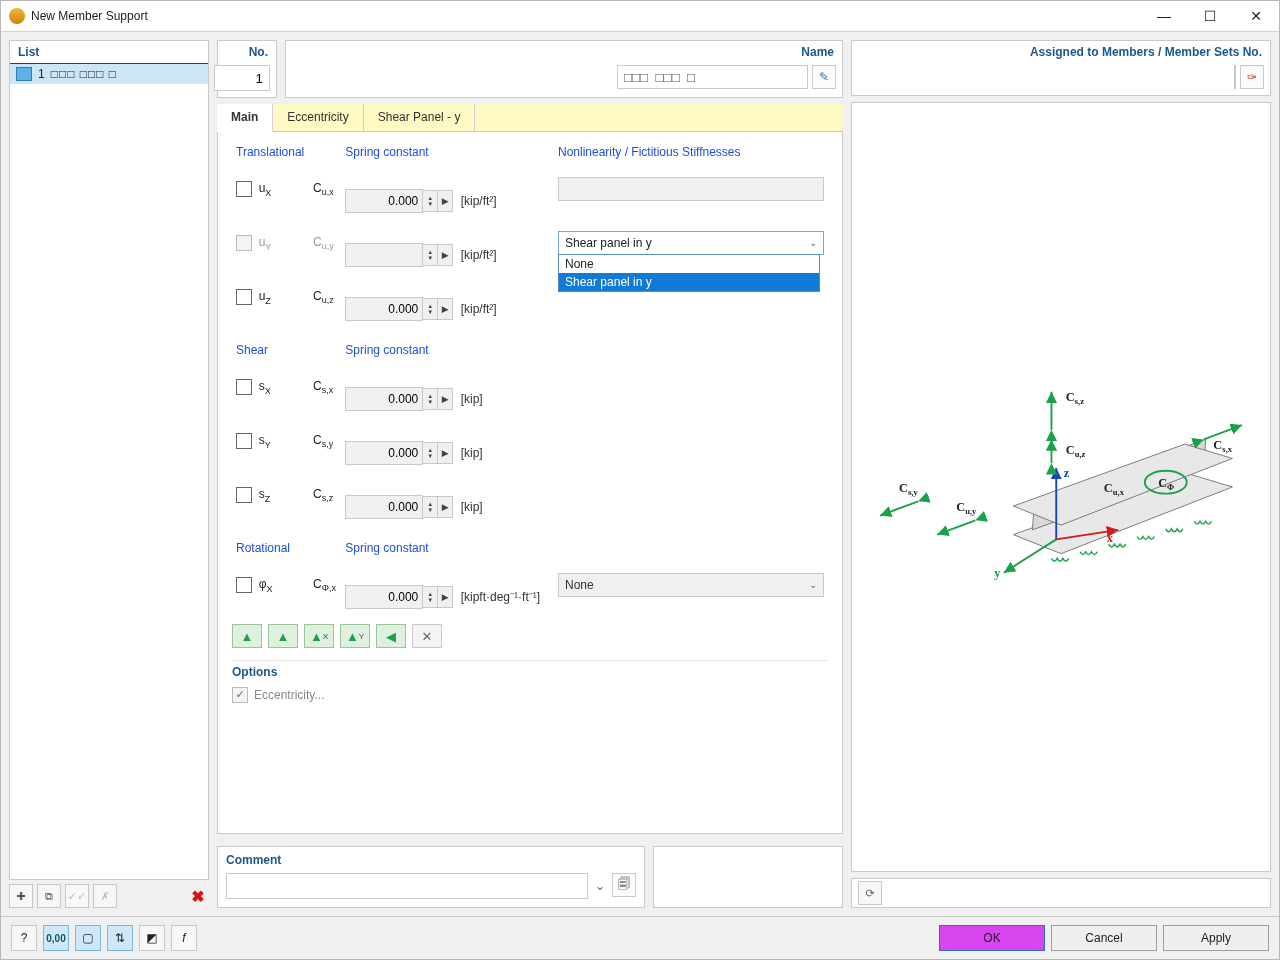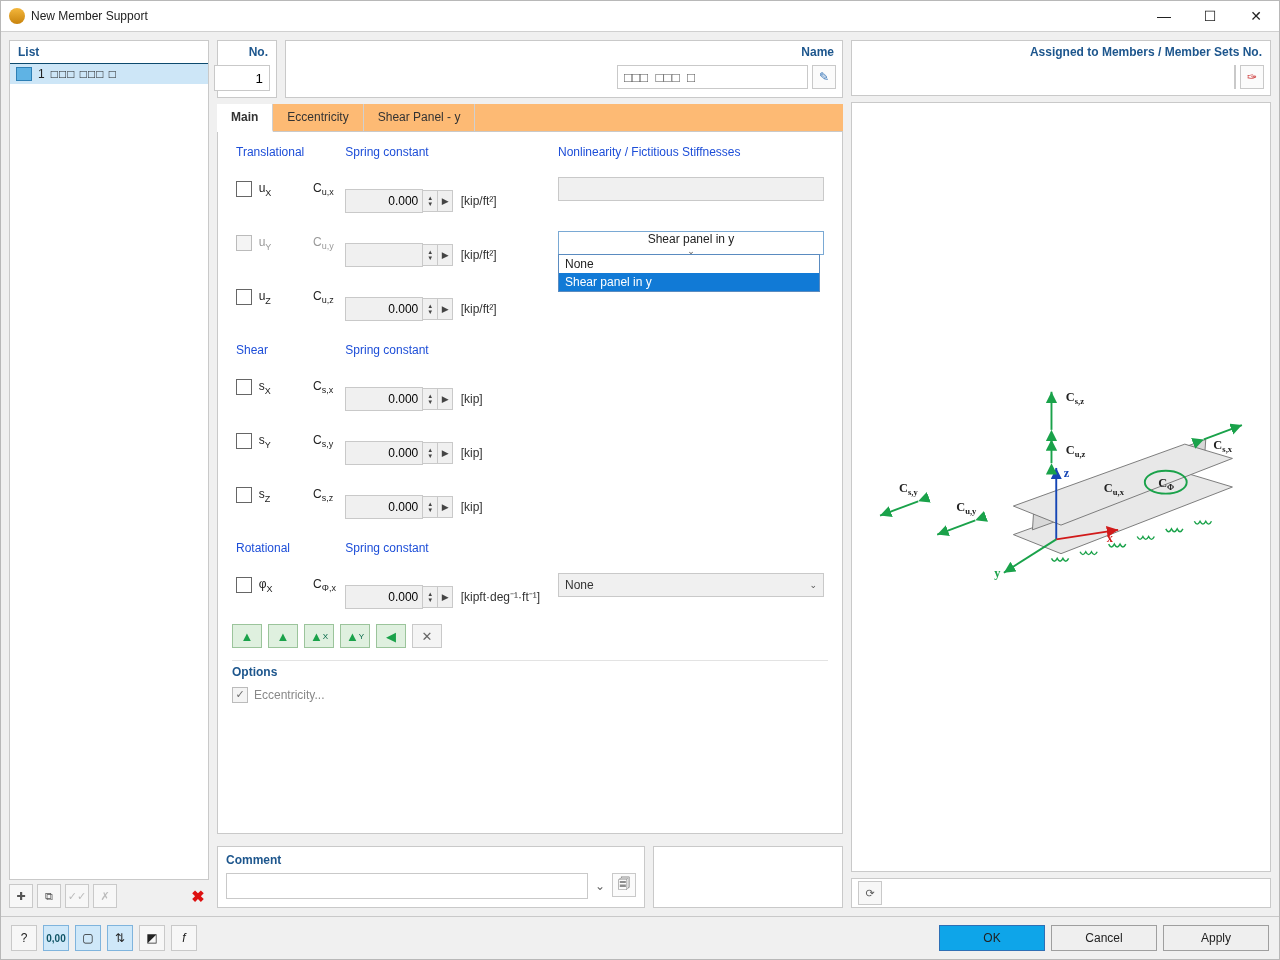--- a/index.html
+++ b/index.html
@@ -47,39 +47,39 @@
   .hdr-label{color:var(--label);font-weight:600;padding:4px 8px 2px;}
   .hdr-body{display:flex;align-items:center;padding:4px 6px 6px;gap:4px;}
   .no-box{width:60px;}
   .no-input{width:46px;height:22px;border:1px solid var(--border);text-align:right;padding-right:6px;background:#fff;}
   .name-box{flex:1;}
   .name-input{flex:1;height:22px;border:1px solid var(--border);padding:0 6px;background:#fff;color:#555;}
   .icon-btn{width:22px;height:22px;border:1px solid var(--border);background:#fbfbfb;display:flex;align-items:center;justify-content:center;}
   .assigned-box{width:100%;}
   .assigned-input{flex:1;height:22px;border:1px solid var(--border);background:#f4f4f4;}
   
-  .tabbar{display:flex;border-bottom:1px solid var(--border);background:#fdba74;}
+  .tabbar{display:flex;border-bottom:1px solid var(--border);background:#fef9c3;}
   .tab{padding:6px 14px;color:#333;border-right:1px solid #d0d0d0;}
   .tab.active{background:#fff;font-weight:600;border-bottom:2px solid #fff;margin-bottom:-1px;}
   .tab-body{flex:1;background:#fff;border:1px solid var(--border);border-top:none;padding:10px 14px;overflow:auto;position:relative;}
   .group-title{color:var(--label);font-weight:600;margin:4px 0 8px;}
   .coltitle{color:#1d4ed8;margin-bottom:4px;}
   table.grid{border-collapse:collapse;width:100%;}
   table.grid td{padding:3px 4px;vertical-align:middle;white-space:nowrap;}
   .chk{width:14px;height:14px;border:1px solid #666;display:inline-block;vertical-align:middle;background:#fff;}
   .chk.disabled{border-color:#bbb;background:#f4f4f4;}
   .sym{font-size:12px;}
   .sub{font-size:9px;}
   .spin{display:inline-flex;align-items:center;margin-top:24px;}
   .spin input{width:70px;height:20px;border:1px solid var(--border);background:var(--field-bg);text-align:right;padding-right:4px;font-family:inherit;font-size:12px;}
   .spin .updn{width:14px;height:20px;border:1px solid var(--border);border-left:none;background:var(--field-bg);display:flex;flex-direction:column;justify-content:center;align-items:center;font-size:6px;line-height:6px;color:#444;}
   .spin .arr{width:14px;height:20px;border:1px solid var(--border);border-left:none;background:var(--field-bg);display:flex;align-items:center;justify-content:center;font-size:9px;color:#444;}
   .unit{padding-left:4px;color:#333;}
   .combo{height:22px;border:1px solid var(--border);background:var(--field-bg);display:flex;align-items:center;justify-content:space-between;padding:0 6px;width:252px;color:#333;}
-  .combo.open{background:#fff;border-color:#7aa9d4;position:relative;flex-direction:column;}
+  .combo.open{background:#fff;border-color:#7aa9d4;position:relative;}
   .combo .caret{font-size:9px;color:#555;}
   .dropdown{position:absolute;left:-1px;top:22px;width:260px;border:1px solid #5a8bc0;background:#fff;z-index:10;}
   .dropdown .opt{padding:2px 6px;}
   .dropdown .opt.sel{background:var(--highlight);color:#fff;}
   .preset-row{display:flex;gap:6px;margin-top:12px;}
   .preset{width:28px;height:22px;border:1px solid #9bc49b;background:#dff0df;display:flex;align-items:center;justify-content:center;color:var(--green);font-size:13px;}
   .options-block{border-top:1px solid #e3e3e3;padding-top:0;margin-top:12px;}
   .opt-row{display:flex;align-items:center;gap:6px;color:var(--muted);}
   .chk.checked::after{content:"✓";display:block;font-size:11px;line-height:12px;text-align:center;color:#6b6b6b;}
   
@@ -87,21 +87,21 @@
   .comment-box{flex:1;}
   .comment-input{flex:1;height:22px;border:1px solid var(--border);background:#fff;}
   
   .preview{flex:1;display:flex;align-items:center;justify-content:center;}
   .preview svg{max-width:100%;}
   .preview-tool{height:30px;display:flex;align-items:center;padding:0 6px;}
   
   .footer{height:42px;border-top:1px solid var(--border);display:flex;align-items:center;padding:0 10px;gap:6px;background:var(--dlg-bg);}
   .footer .spacer{flex:1;}
   .dlg-btn{min-width:76px;height:24px;border:1px solid var(--border-dark);background:#efefef;display:flex;align-items:center;justify-content:center;padding:0 14px;}
-  .dlg-btn.primary{border-color:#2e6fb5;background:#0ea5e9;}
+  .dlg-btn.primary{border-color:#2e6fb5;background:#d946ef;}
   .tool-small{width:24px;height:24px;border:1px solid var(--border);background:#f7f7f7;display:flex;align-items:center;justify-content:center;font-size:12px;}
   .tool-small.active{background:#cfe8f9;border-color:#7fb4dd;}
 </style>
 </head>
 <body>
 
 <div class="window">
 
   <div class="titlebar">
     <div class="icon"></div>

